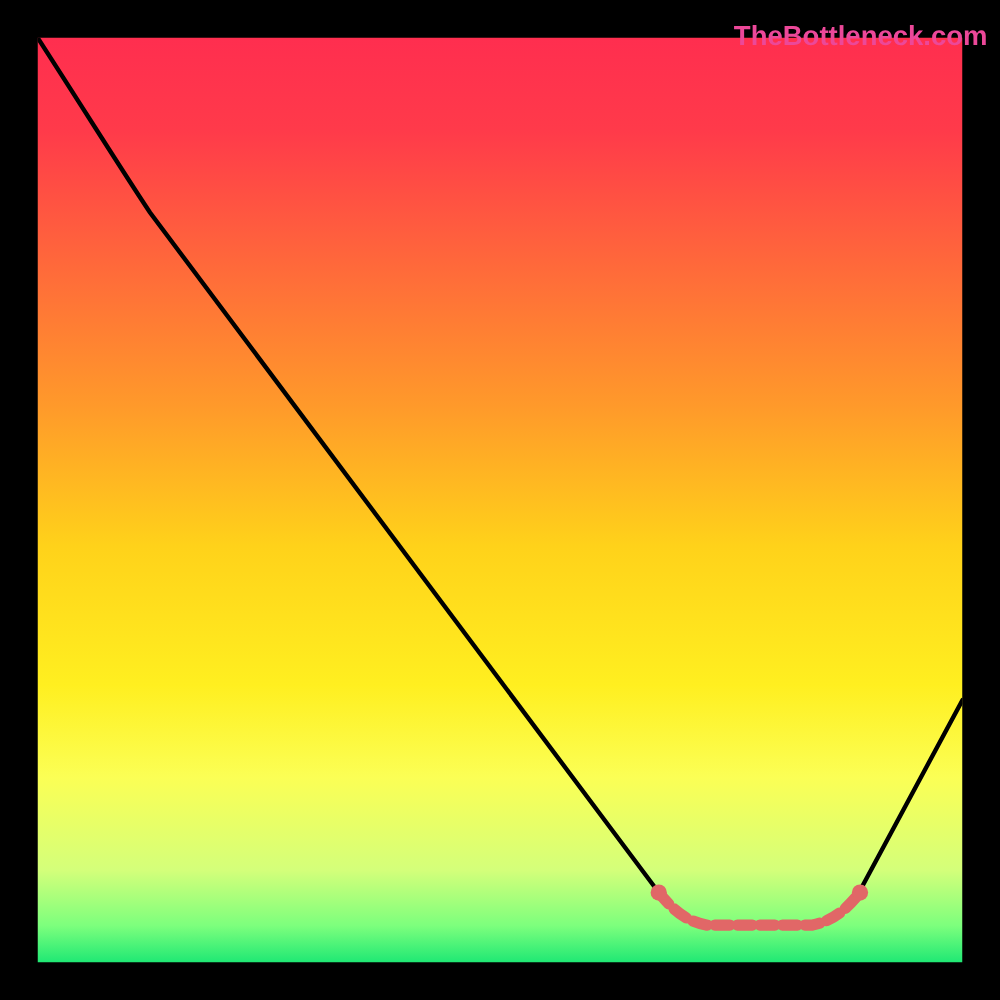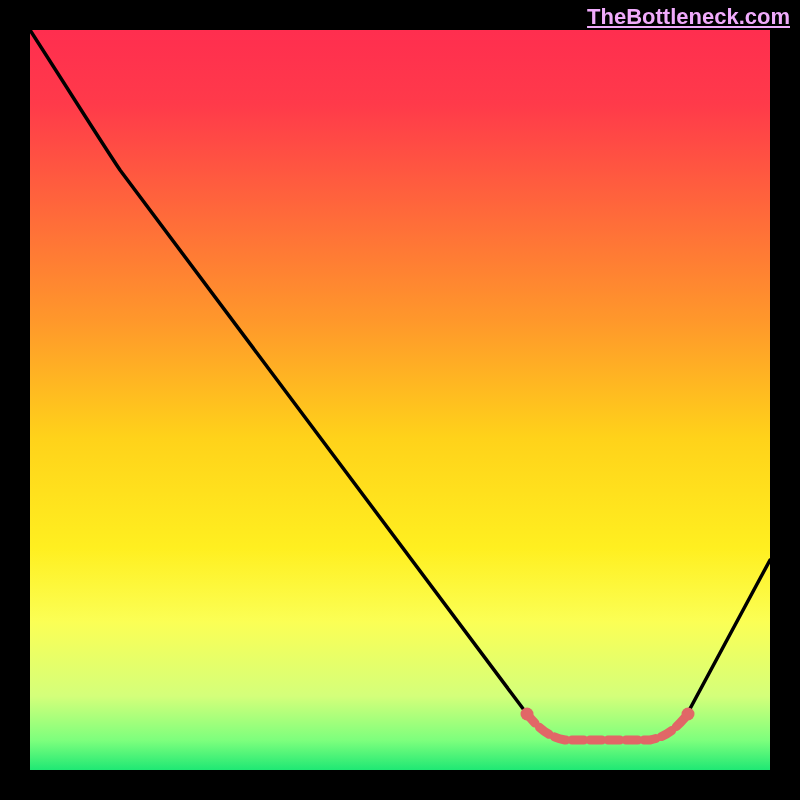--- a/index.html
+++ b/index.html
@@ -12,28 +12,27 @@
     overflow: hidden;
   }
   .container {
     position: relative;
     width: 800px;
     height: 800px;
     background: #000;
   }
   .watermark {
     position: absolute;
-    top: 4px;
+    top: 16px;
     right: 10px;
-    color: #f0abfc;
+    color: #ec4899;
     font-size: 22px;
     font-weight: bold;
     z-index: 10;
     font-family: Arial, sans-serif;
-    text-decoration: underline;
   }
   .plot {
     position: absolute;
     top: 30px;
     left: 30px;
     width: 740px;
     height: 740px;
   }
 </style>
 </head>

